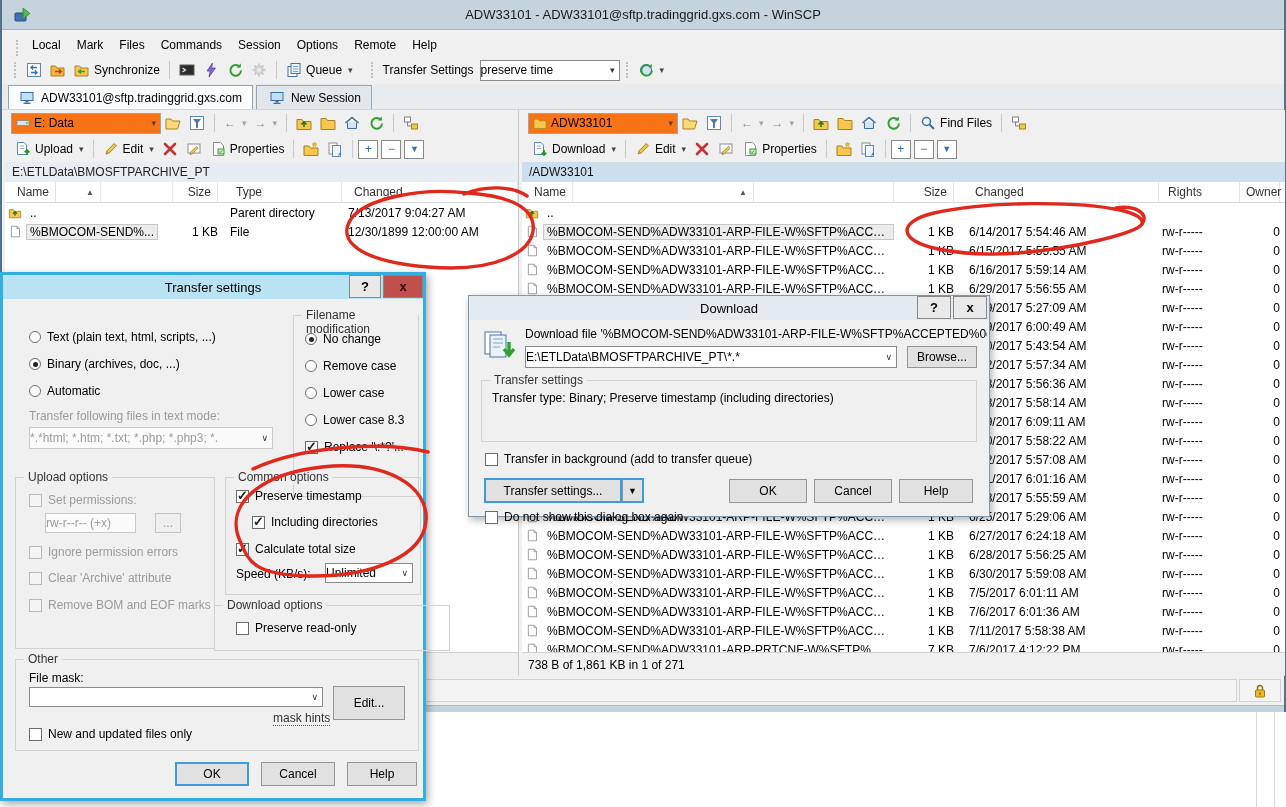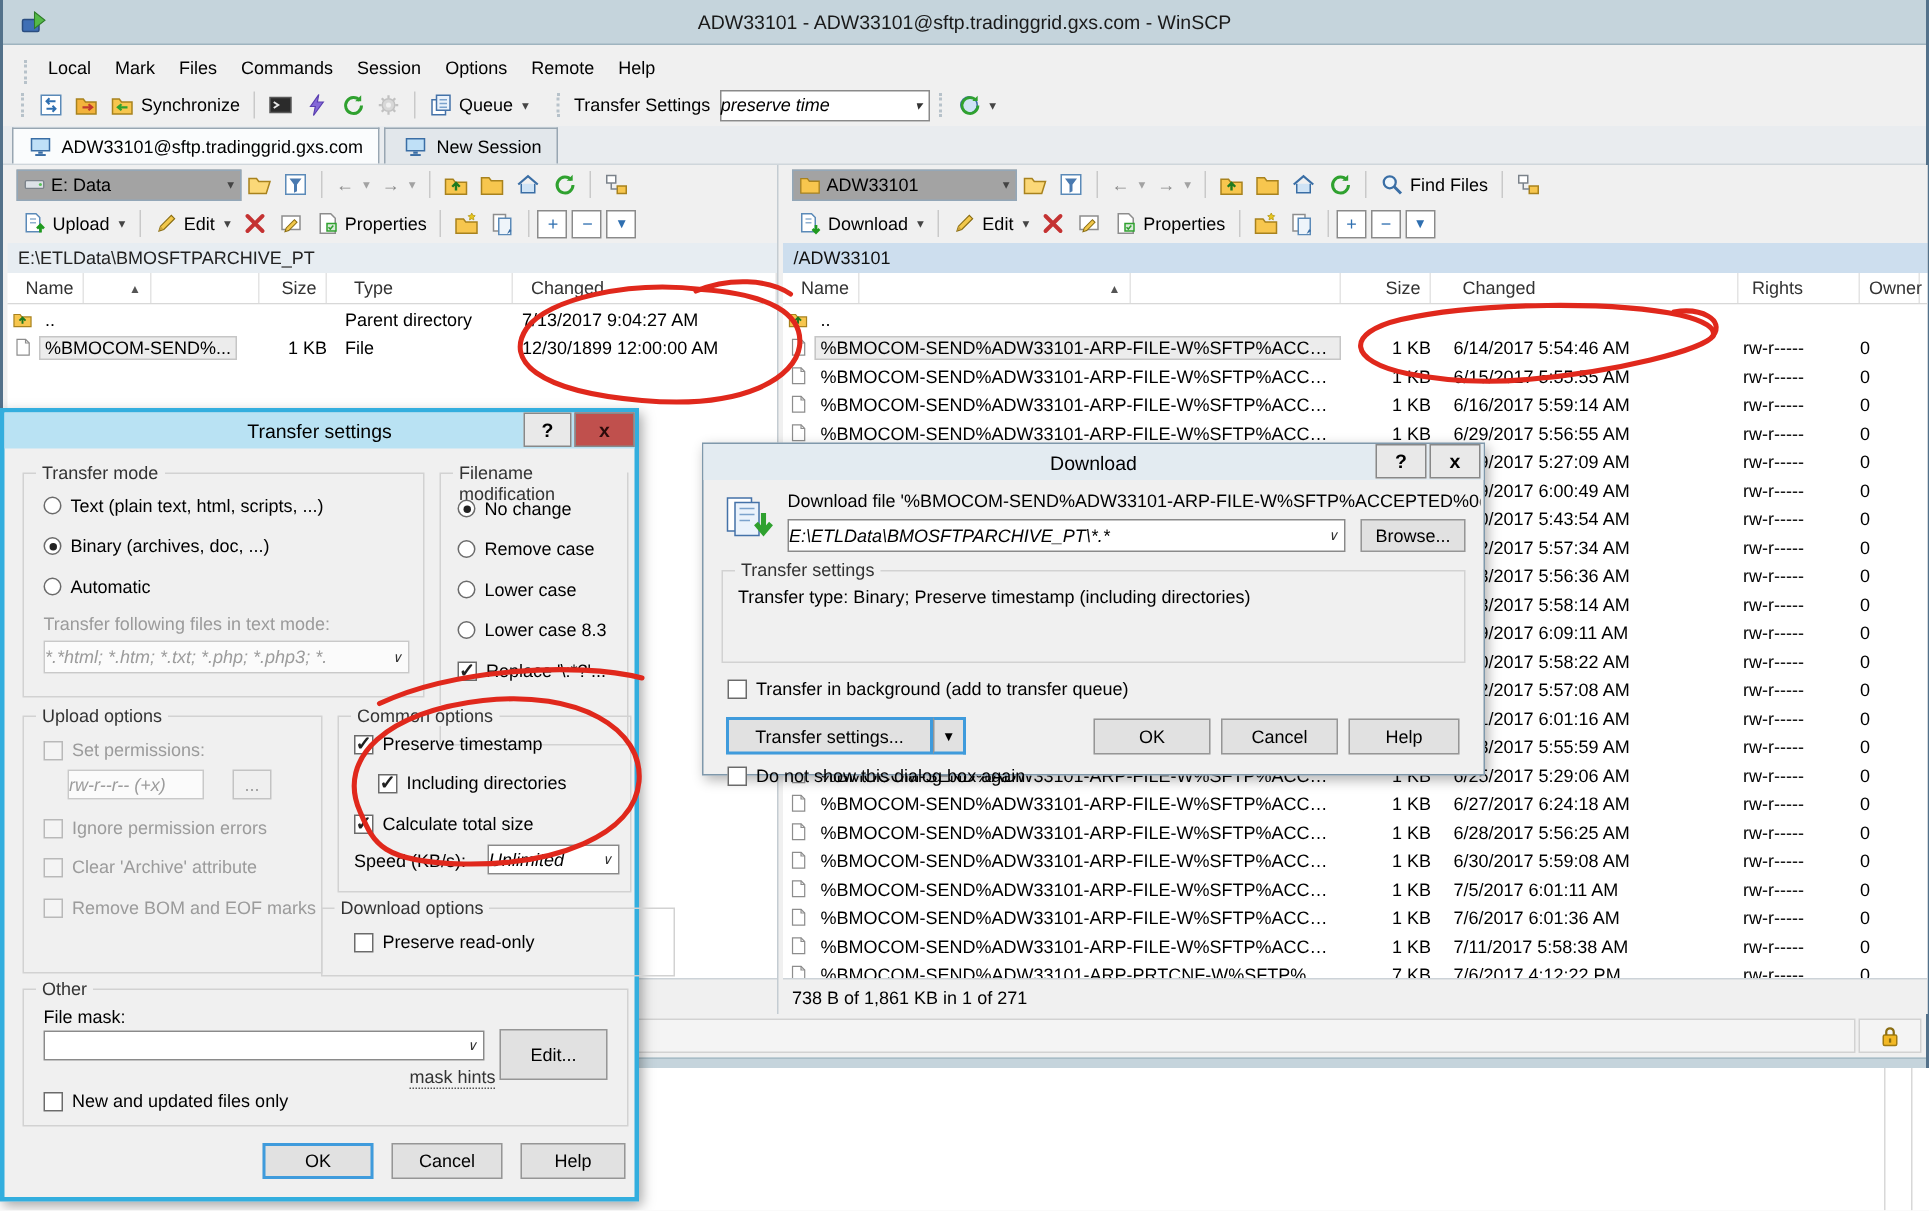--- a/index.html
+++ b/index.html
@@ -26,57 +26,57 @@
   .tabsrow { position:absolute; left:0; top:84px; width:100%; height:26px; background:#e9ecef; display:flex; align-items:flex-end; padding-left:6px; border-bottom:1px solid #cfd6db; }
   .stab { display:flex; align-items:center; gap:6px; height:24px; padding:0 10px; border:1px solid #98a6b2; border-bottom:none; font-size:12px; }
   .stab.active { background:#fafcfd; }
   .stab.inactive { background:#e2e7eb; margin-left:3px;padding-left:12px; }
 
   
   .panel { position:absolute; top:110px; height:566px; background:#f0f0f0; display:flex; flex-direction:column; }
   .panel.left { left:3px; width:514px; border-right:1px solid #c4ccd2; }
   .panel.right { left:520px; width:763px; }
   .prow { height:26px; display:flex; align-items:center; padding-left:6px; background:#f0f0f0; }
-  .drivecombo { display:flex; align-items:center; gap:4px; background:#a3a3a3; border:1px solid #93a7b8; height:21px; padding:0 4px; width:150px; }
+  .drivecombo { display:flex; align-items:center; gap:4px; background:#f97316; border:1px solid #93a7b8; height:21px; padding:0 4px; width:150px; }
   .drivecombo .lbl { flex:1; }
   .pathbar { height:20px; display:flex; align-items:center; padding-left:7px; font-size:12px; }
   .pathbar.inactive { background:#e7edf2; color:#222; }
   .pathbar.active { background:#cddeee; color:#111; }
   .fheader { height:21px; display:flex; align-items:center; background:#fff; border-bottom:1px solid #d8d8d8; color:#333; }
   .fheader span { border-right:1px solid #e4e4e4; height:100%; display:flex; align-items:center; padding:0 6px; }
   .flist { flex:1; background:#fff; overflow:hidden; position:relative; }
   .frow { height:19px; display:flex; align-items:center; font-size:12px; white-space:nowrap; }
   .fcell { overflow:hidden; text-overflow:ellipsis; white-space:nowrap; }
   .fic { width:14px; height:13px; flex:none; margin:0 4px 0 3px; }
   .namewrap { display:flex; align-items:center; overflow:hidden; }
   .nbox { padding:0 3px; border:1px solid transparent; overflow:hidden; text-overflow:ellipsis; }
   .nbox.sel { background:#ececec; border-color:#c6c6c6; }
   .pstatus { height:24px; background:#f0f0f0; border-top:1px solid #cdd3d8; display:flex; align-items:center; padding-left:6px; font-size:12px; }
 
   
   .l-name{width:168px;} .l-size{width:45px; text-align:right; justify-content:flex-end;} .l-type{width:112px; margin-left:12px;} .l-chg{flex:1; margin-left:6px;}
   .left .fheader .l-name{width:168px;} 
   
-  .r-name{width:372px;} .r-size{width:60px; text-align:right; justify-content:flex-end;} .r-chg{width:190px; margin-left:15px;} .r-rights{width:78px; margin-left:3px;} .r-owner{width:40px;}
+  .r-name{width:372px;} .r-size{width:60px; text-align:right; justify-content:flex-end;} .r-chg{width:190px; margin-left:15px;} .r-rights{width:78px; margin-left:3px;} .r-owner{width:40px;text-align:right;}
 
   .sortarrow { font-size:8px; margin-left:24px; color:#555; }
 
   .mainstatus { position:absolute; left:0; top:676px; width:100%; height:29px; background:#f0f0f0; display:flex; align-items:center; padding:2px 3px; gap:2px; }
   .mscell { border:1px solid #d2d2d2; background:#f4f4f4; height:23px; }
   .mainstatus .fill { flex:1; }
   .mainstatus .lockcell { width:42px; display:flex; align-items:center; justify-content:center; }
   .winbottom { position:absolute; left:0; top:705px; width:100%; height:7px; background:#c5d4dc; border-top:1px solid #a8bcc6; }
 
   .vline { position:absolute; top:712px; height:95px; width:1px; background:#d8d8d8; }
 
   
   .btn { background:#e1e1e1; border:1px solid #969696; display:flex; align-items:center; justify-content:center; font-size:12px; }
   .btn.def { border:2px solid #3f9bdc; }
   .btn.dis { color:#9b9b9b; border-color:#c3c3c3; background:#efefef; }
-  .combo { background:#fff; border:1px solid #8a8a8a; display:flex; align-items:center; padding:0 0; position:relative; font-size:12px;font-style:italic; }
+  .combo { background:#fff; border:1px solid #8a8a8a; display:flex; align-items:center; padding:0 0; position:relative; font-size:12px; }
   .combo .ca { position:absolute; right:4px; font-size:9px; color:#333; }
   .combo.dis { background:#fbfbfb; color:#9c9c9c; border-color:#c9c9c9;text-align:right; }
   .cb { width:13px; height:13px; border:1px solid #6b6b6b; background:#fff; flex:none; position:relative; }
   .cb.on::after { content:"✓"; position:absolute; left:0px; top:-3px; font-size:13px; font-weight:bold; color:#222; }
   .cb.dis { border-color:#b9b9b9; background:#f4f4f4; }
   .rb { width:12px; height:12px; border:1px solid #6b6b6b; border-radius:50%; background:#fff; flex:none; position:relative; }
   .rb.on::after { content:""; position:absolute; left:2.5px; top:2.5px; width:5px; height:5px; border-radius:50%; background:#222; }
   .ckrow { display:flex; align-items:center; gap:6px; position:absolute; font-size:12px; white-space:nowrap; }
   .ckrow.dis { color:#9b9b9b; }
   .grp { position:absolute; border:1px solid #d2d2d2; }
@@ -947,23 +947,20 @@
   <div class="vline" style="left:1256px"></div>
   <div class="vline" style="left:1274px"></div>
 
   <div class="dlg ts">
     <div class="dtitle">
         <span>Transfer settings</span>
       </div>
     <span class="dbtn q" style="right:42px; width:32px">?</span>
     <span class="dbtn x-red" style="right:0; width:40px">x</span>
 
-    <div class="grp" style="left:12px; top:40px; width:268px; height:150px">
-      <span class="legend">Transfer mode</span>
-    </div>
     <span class="ckrow" style="left:26px; top:55px">
         <span class="rb"></span>
         <span>Text (plain text, html, scripts, ...)</span>
       </span>
     <span class="ckrow" style="left:26px; top:82px">
         <span class="rb on"></span>
         <span>Binary (archives, doc, ...)</span>
       </span>
     <span class="ckrow" style="left:26px; top:109px">
         <span class="rb"></span>

